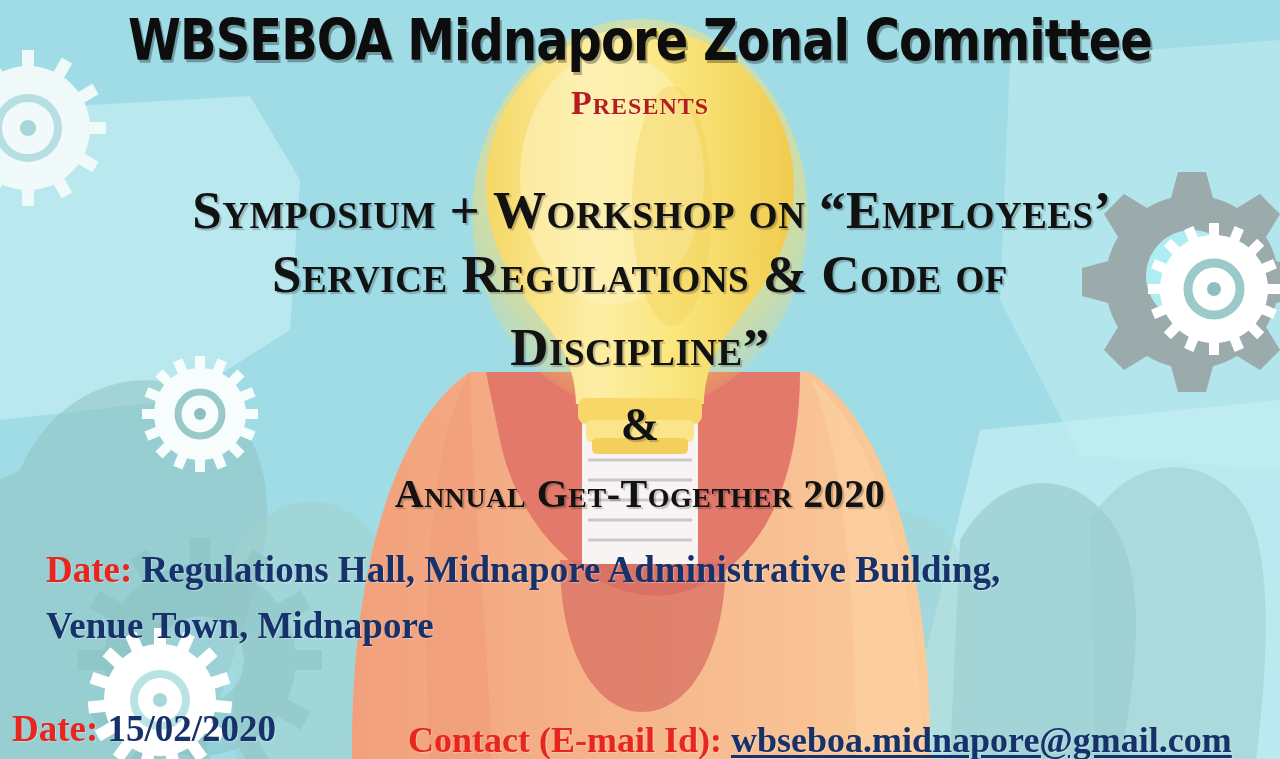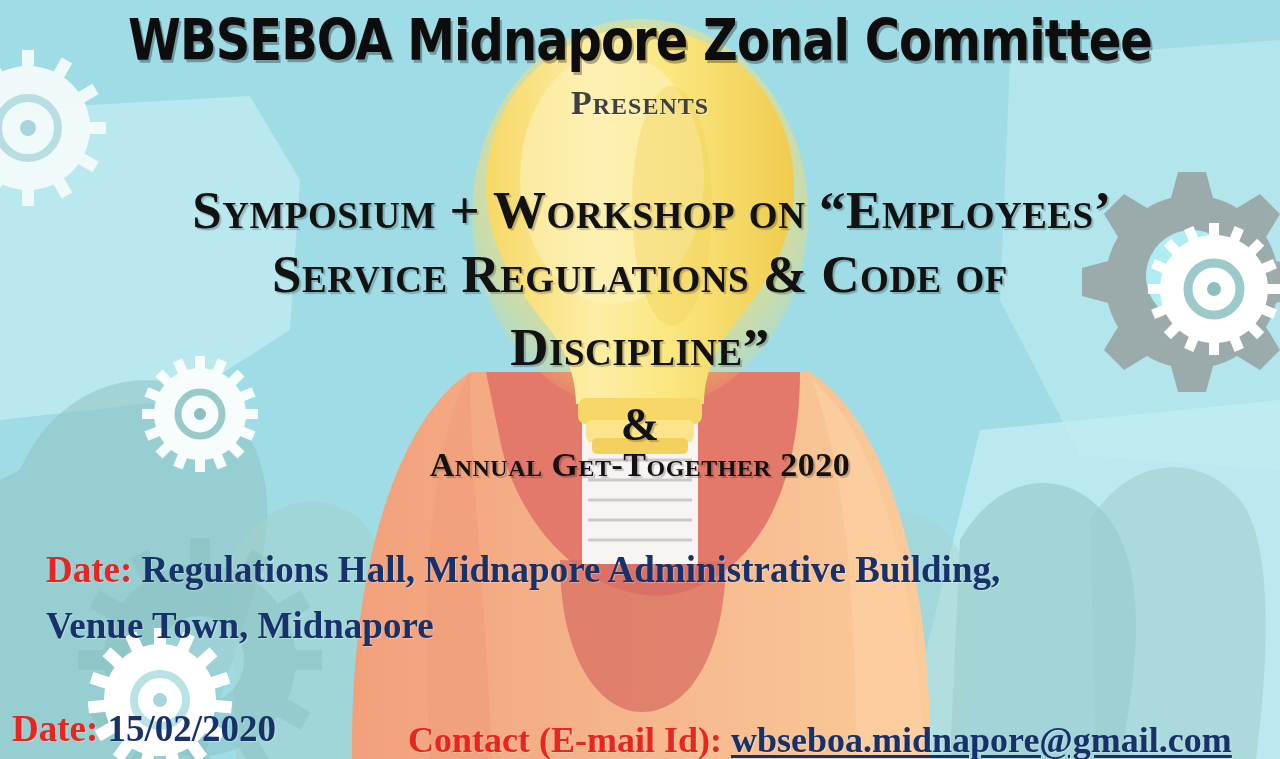--- a/index.html
+++ b/index.html
@@ -62,21 +62,21 @@
     text-shadow: 2px 2px 0 rgba(0,0,0,0.30);
   }
 
   .presents {
     top: 84px;
     font-family: "Liberation Serif", serif;
     font-weight: bold;
     font-size: 34px;
     font-variant: small-caps;
     letter-spacing: 1px;
-    color: #404040;
+    color: #b91c1c;
     text-shadow: 1px 1px 0 rgba(255,255,255,0.35);
   }
 
   
   .headline {
     font-family: "Liberation Serif", serif;
     font-weight: bold;
     font-variant: small-caps;
     color: #121212;
     font-size: 53px;
@@ -90,22 +90,22 @@
   .amp {
     top: 398px;
     font-family: "Liberation Serif", serif;
     font-weight: bold;
     font-size: 46px;
     color: #121212;
     text-shadow: 2px 2px 1px rgba(0,0,0,0.22);
   }
 
   .headline-4 {
-    top: 446px;
-    font-size: 34px;
+    top: 470px;
+    font-size: 40px;
   }
 
   
   .detail {
     position: absolute;
     font-family: "Liberation Serif", serif;
     font-weight: bold;
     white-space: nowrap;
     text-shadow: 1px 1px 1px rgba(255,255,255,0.30);
   }

